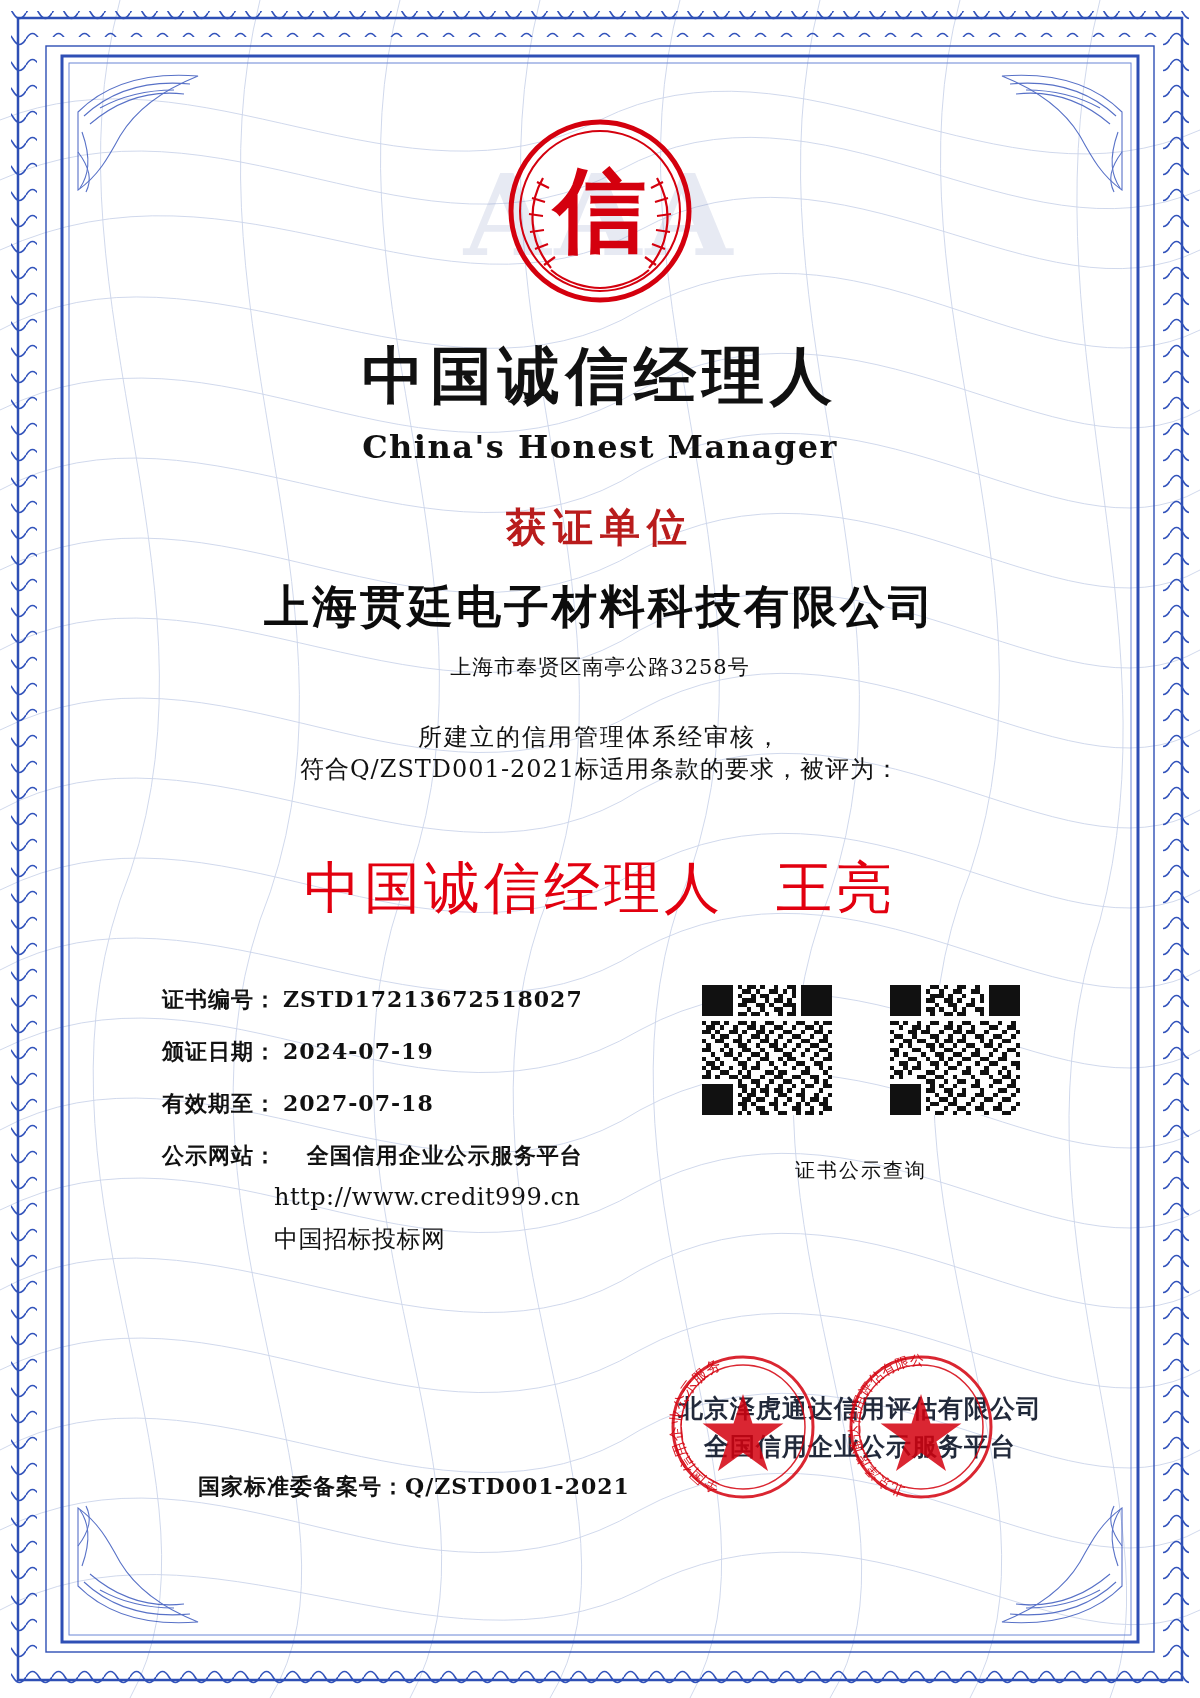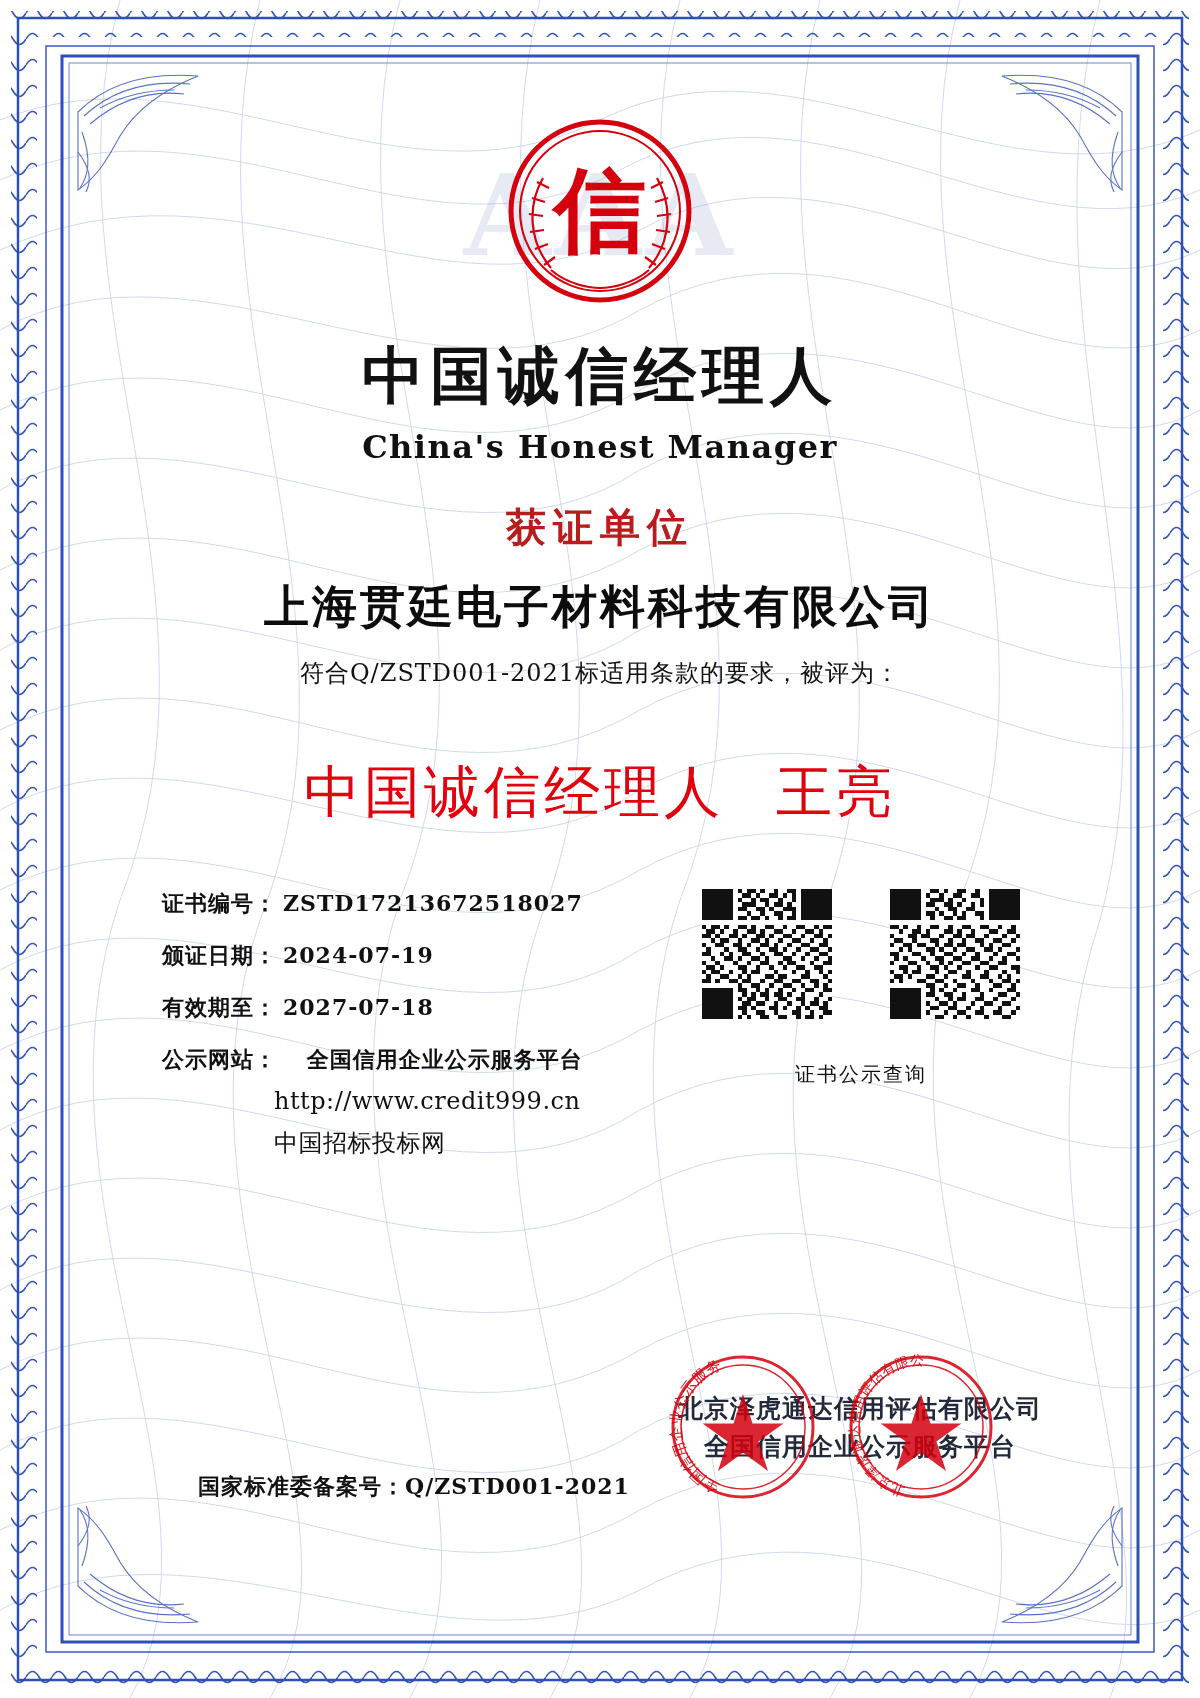--- a/index.html
+++ b/index.html
@@ -74,21 +74,20 @@
     font-family: "DejaVu Serif", serif;
   }
   .statement1 {
     margin-top: 40px;
     font-size: 24px;
     letter-spacing: 2px;
     color: #111;
     font-family: "DejaVu Serif", serif;
   }
   .statement2 {
-    margin-top: 20px;
     font-size: 24px;
     letter-spacing: 1px;
     color: #111;
     font-family: "DejaVu Serif", serif;
   }
   .award {
     margin-top: 66px;
     font-size: 56px;
     letter-spacing: 4px;
     font-weight: 400;
@@ -323,21 +322,23 @@
         </g>
         <text x="93" y="124" text-anchor="middle" font-family="DejaVu Serif, serif" font-size="92" font-weight="700" fill="#d4000e">信</text>
       </svg>
     </div>
 
     <div class="title-cn">中国诚信经理人</div>
     <div class="title-en">China's Honest Manager</div>
 
     <div class="subtitle">获证单位</div>
     <div class="company">上海贯廷电子材料科技有限公司</div>
-
+    <div class="address">上海市奉贤区南亭公路3258号</div>
+
+    <div class="statement1">所建立的信用管理体系经审核，</div>
     <div class="statement2">符合Q/ZSTD001-2021标适用条款的要求，被评为：</div>
 
     <div class="award">
       <span>中国诚信经理人</span>
       <span class="name">王亮</span>
     </div>
 
     <div class="details">
       <div class="details-left">
         <div class="drow">

